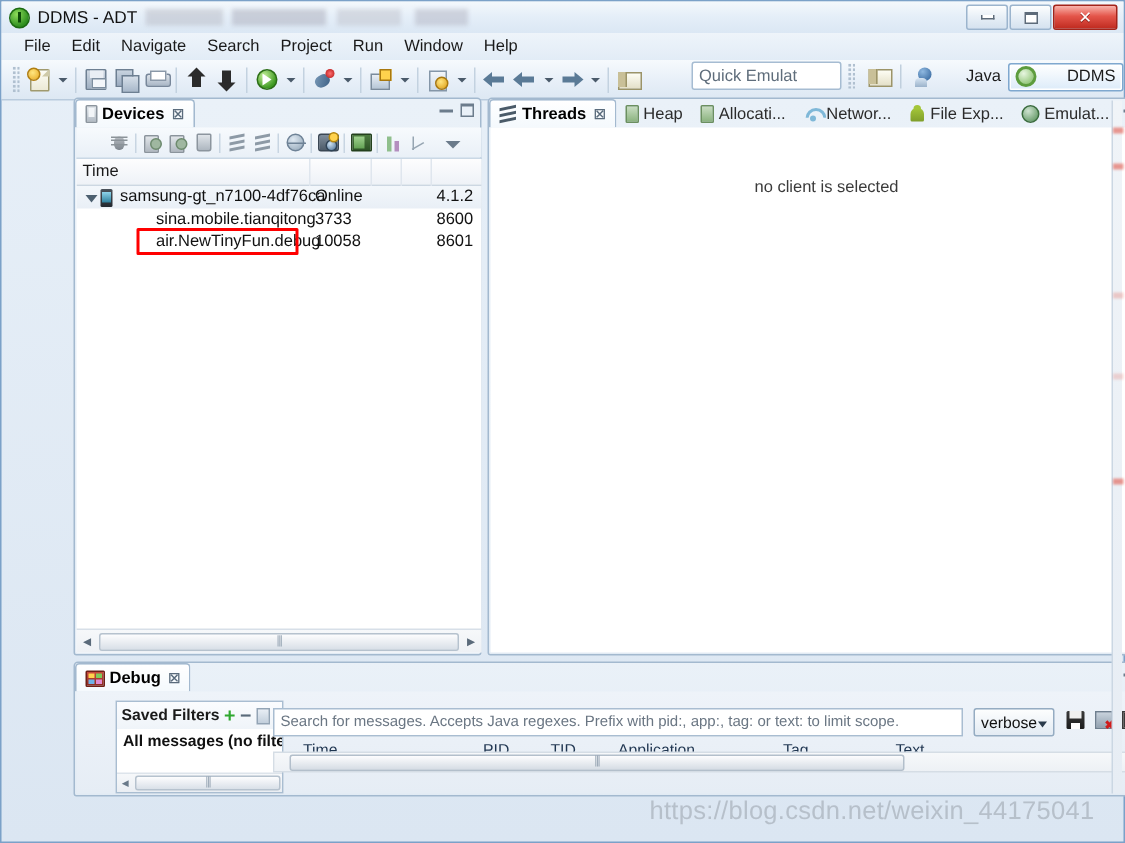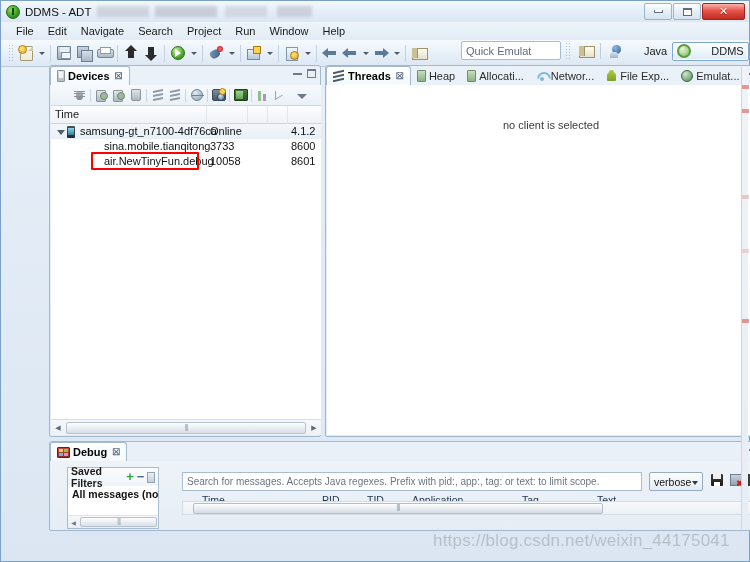--- a/index.html
+++ b/index.html
@@ -326,21 +326,21 @@
   
   #logcat-panel { left: 12px; top: 440px; width: 728px; height: 90px; }
   .lc-tabstrip { position: absolute; left: 0; top: 0; height: 19px; width: 100%; display: flex; align-items: flex-end; }
   .ic-logcat { width: 13px; height: 11px; position: relative;
     background: linear-gradient(to bottom,#c94a3c,#8d2a20); border: 1px solid #6d1f17; border-radius: 1px; }
   .ic-logcat::after { content:""; position:absolute; left:1px; top:1px; width:4px; height:3px;
     background:#ffd24d; box-shadow: 5px 0 0 #7ecb5a, 0 4px 0 #6fb3e8, 5px 4px 0 #e08bd2; }
   .lc-body { position: absolute; left: 1px; top: 19px; right: 1px; bottom: 1px;
     background: linear-gradient(to bottom,#eef3f9,#e6edf5); }
 
-  .filters-box { position: absolute; left: 16px; top: 6px; width: 92px; height: 62px;
+  .filters-box { position: absolute; left: 26px; top: 6px; width: 112px; height: 62px;
     background: #fff; border: 1px solid #a9bdd1; }
   .filters-head { display: flex; align-items: center; height: 18px; padding: 0 3px; gap: 3px;
     background: linear-gradient(to bottom,#fbfcfe,#eff4f9); }
   .filters-title { font-size: 10.5px; font-weight: bold; color: #1a1a1a; }
   .fl-plus { color: #2fa82f; font-size: 13px; font-weight: bold; line-height: 10px; }
   .fl-minus { color: #5a6a7a; font-size: 13px; font-weight: bold; line-height: 10px; }
   .fl-edit { width: 9px; height: 11px; background: linear-gradient(to bottom,#e8eef5,#c2cfdc);
     border: 1px solid #93a4b5; }
   .filters-item { font-size: 10.5px; font-weight: bold; color: #111; padding: 2px 4px; white-space: nowrap; overflow: hidden; }
   .filters-scroll { position: absolute; left: 0; right: 0; bottom: 0; height: 13px;

